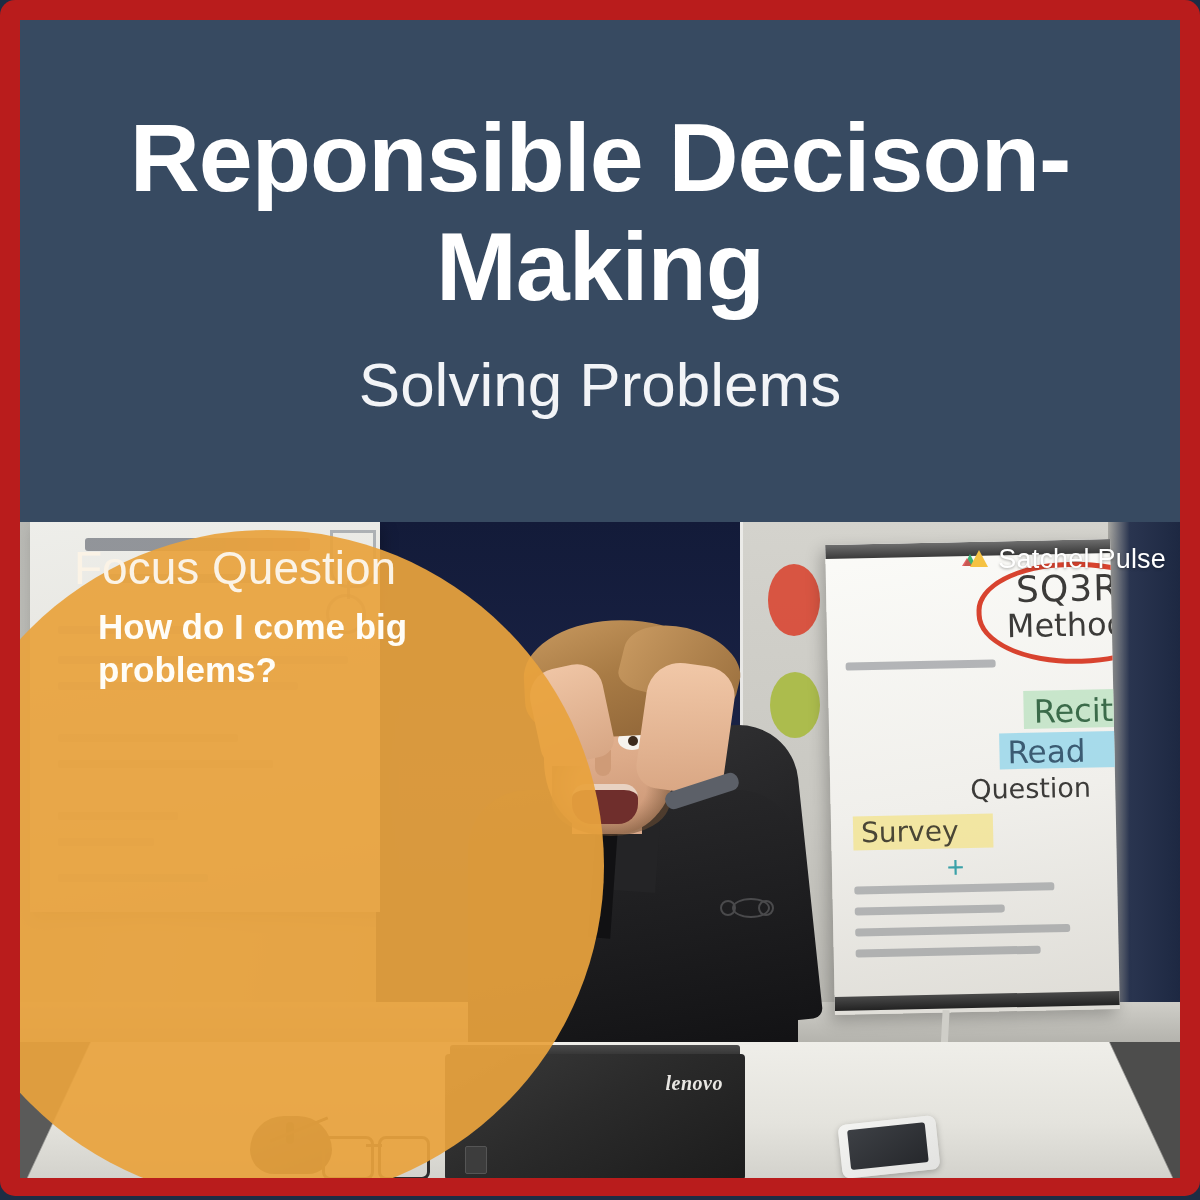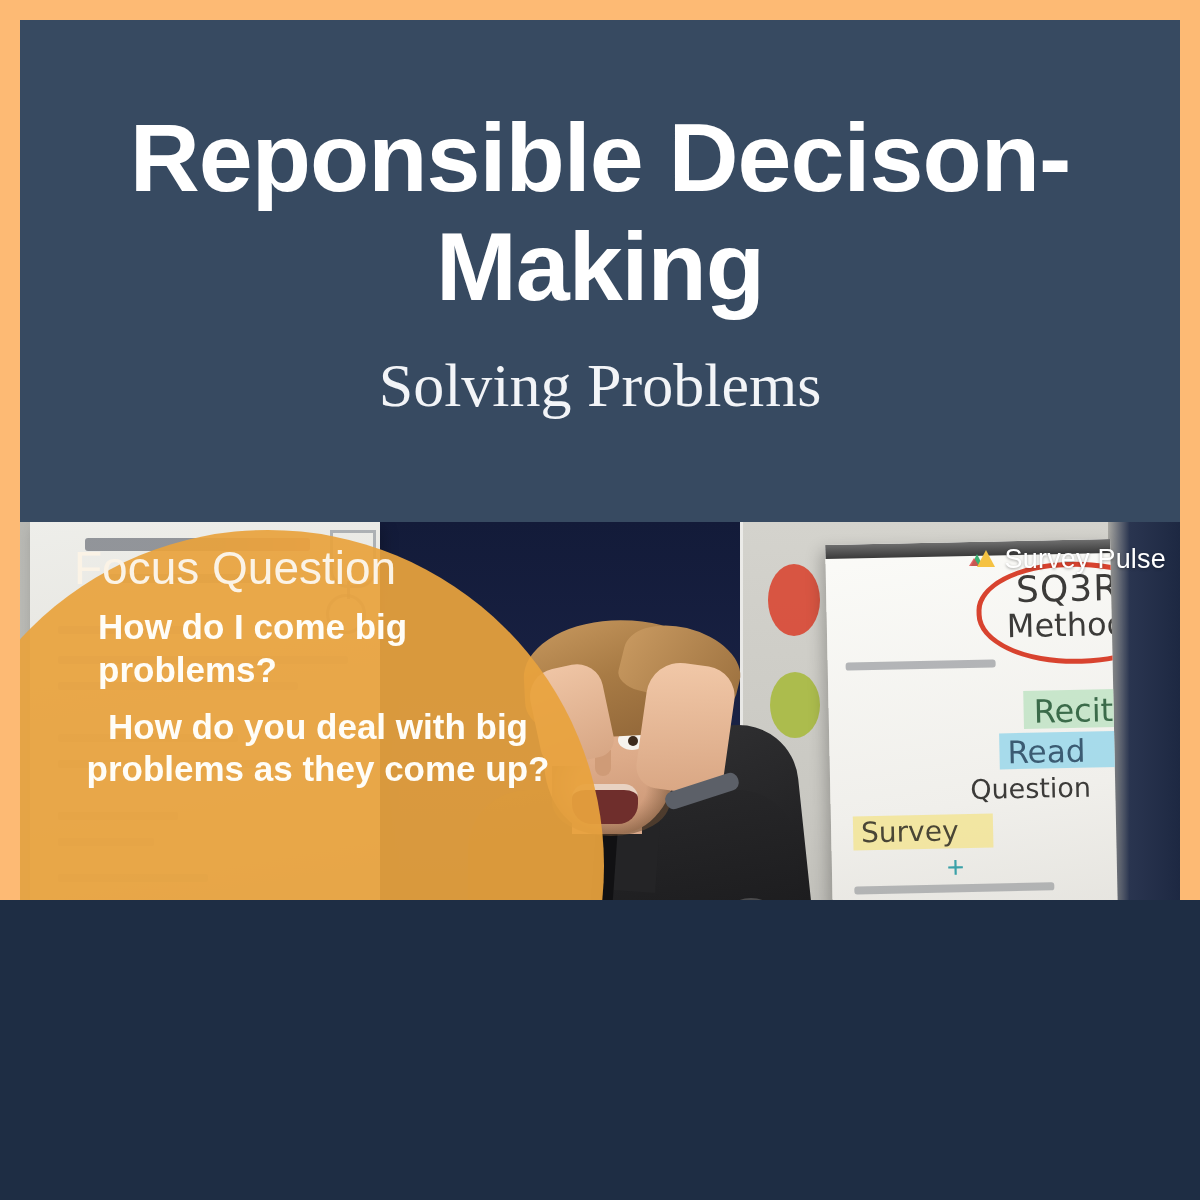--- a/index.html
+++ b/index.html
@@ -11,24 +11,25 @@
     width: 1200px;
     height: 1200px;
     font-family: "Liberation Sans", sans-serif;
     overflow: hidden;
   }
 
   
   .slide {
     position: relative;
     width: 1200px;
-    height: 900px;
-    background: #fdba74;       
+    height: 1196px;
+    background: #b91c1c;       
     box-sizing: border-box;
     overflow: hidden;
+    border-radius: 15px;
   }
 
   .inner {
     position: absolute;
     left: 20px;
     top: 20px;
     width: 1160px;
     height: 1158px;
     background: #374a61;       
     overflow: hidden;
@@ -58,21 +59,20 @@
     margin: 0;
     width: 1060px;
   }
   .subtitle {
     color: #f2f4f7;
     font-size: 62px;
     font-weight: 400;
     line-height: 1.1;
     text-align: left;
     margin: 30px 0 0 0;
-    font-family: Liberation Serif, serif;
   }
 
   
   .photo {
     position: absolute;
     left: 0;
     top: 502px;
     width: 1160px;
     height: 656px;
     overflow: hidden;
@@ -526,29 +526,28 @@
         <div class="bridge"></div>
         <div class="temple"></div>
       </div>
 
       <div class="phone"></div>
 
       <div class="circle"></div>
       <div class="circle-text">
         <div class="focus-label">Focus Question</div>
         <div class="q q1">How do I come big problems?</div>
-        <div class="q q2">How do you deal with big problems as they come up?</div>
       </div>
 
       <div class="logo">
         <span>
           <svg width="30" height="24" viewBox="0 0 30 24" aria-hidden="true">
             <polygon points="4,20 10,8 16,20" fill="#3bb273"></polygon>
             <polygon points="2,20 7,12 12,20" fill="#e0484b" opacity="0.85"></polygon>
             <polygon points="10,21 19,4 28,21" fill="#f5c242"></polygon>
           </svg>
         </span>
-        <span class="logo-text">Survey Pulse</span>
+        <span class="logo-text">Satchel Pulse</span>
       </div>
 
     </div>
   </div>
 </div>
 
 </body></html>

